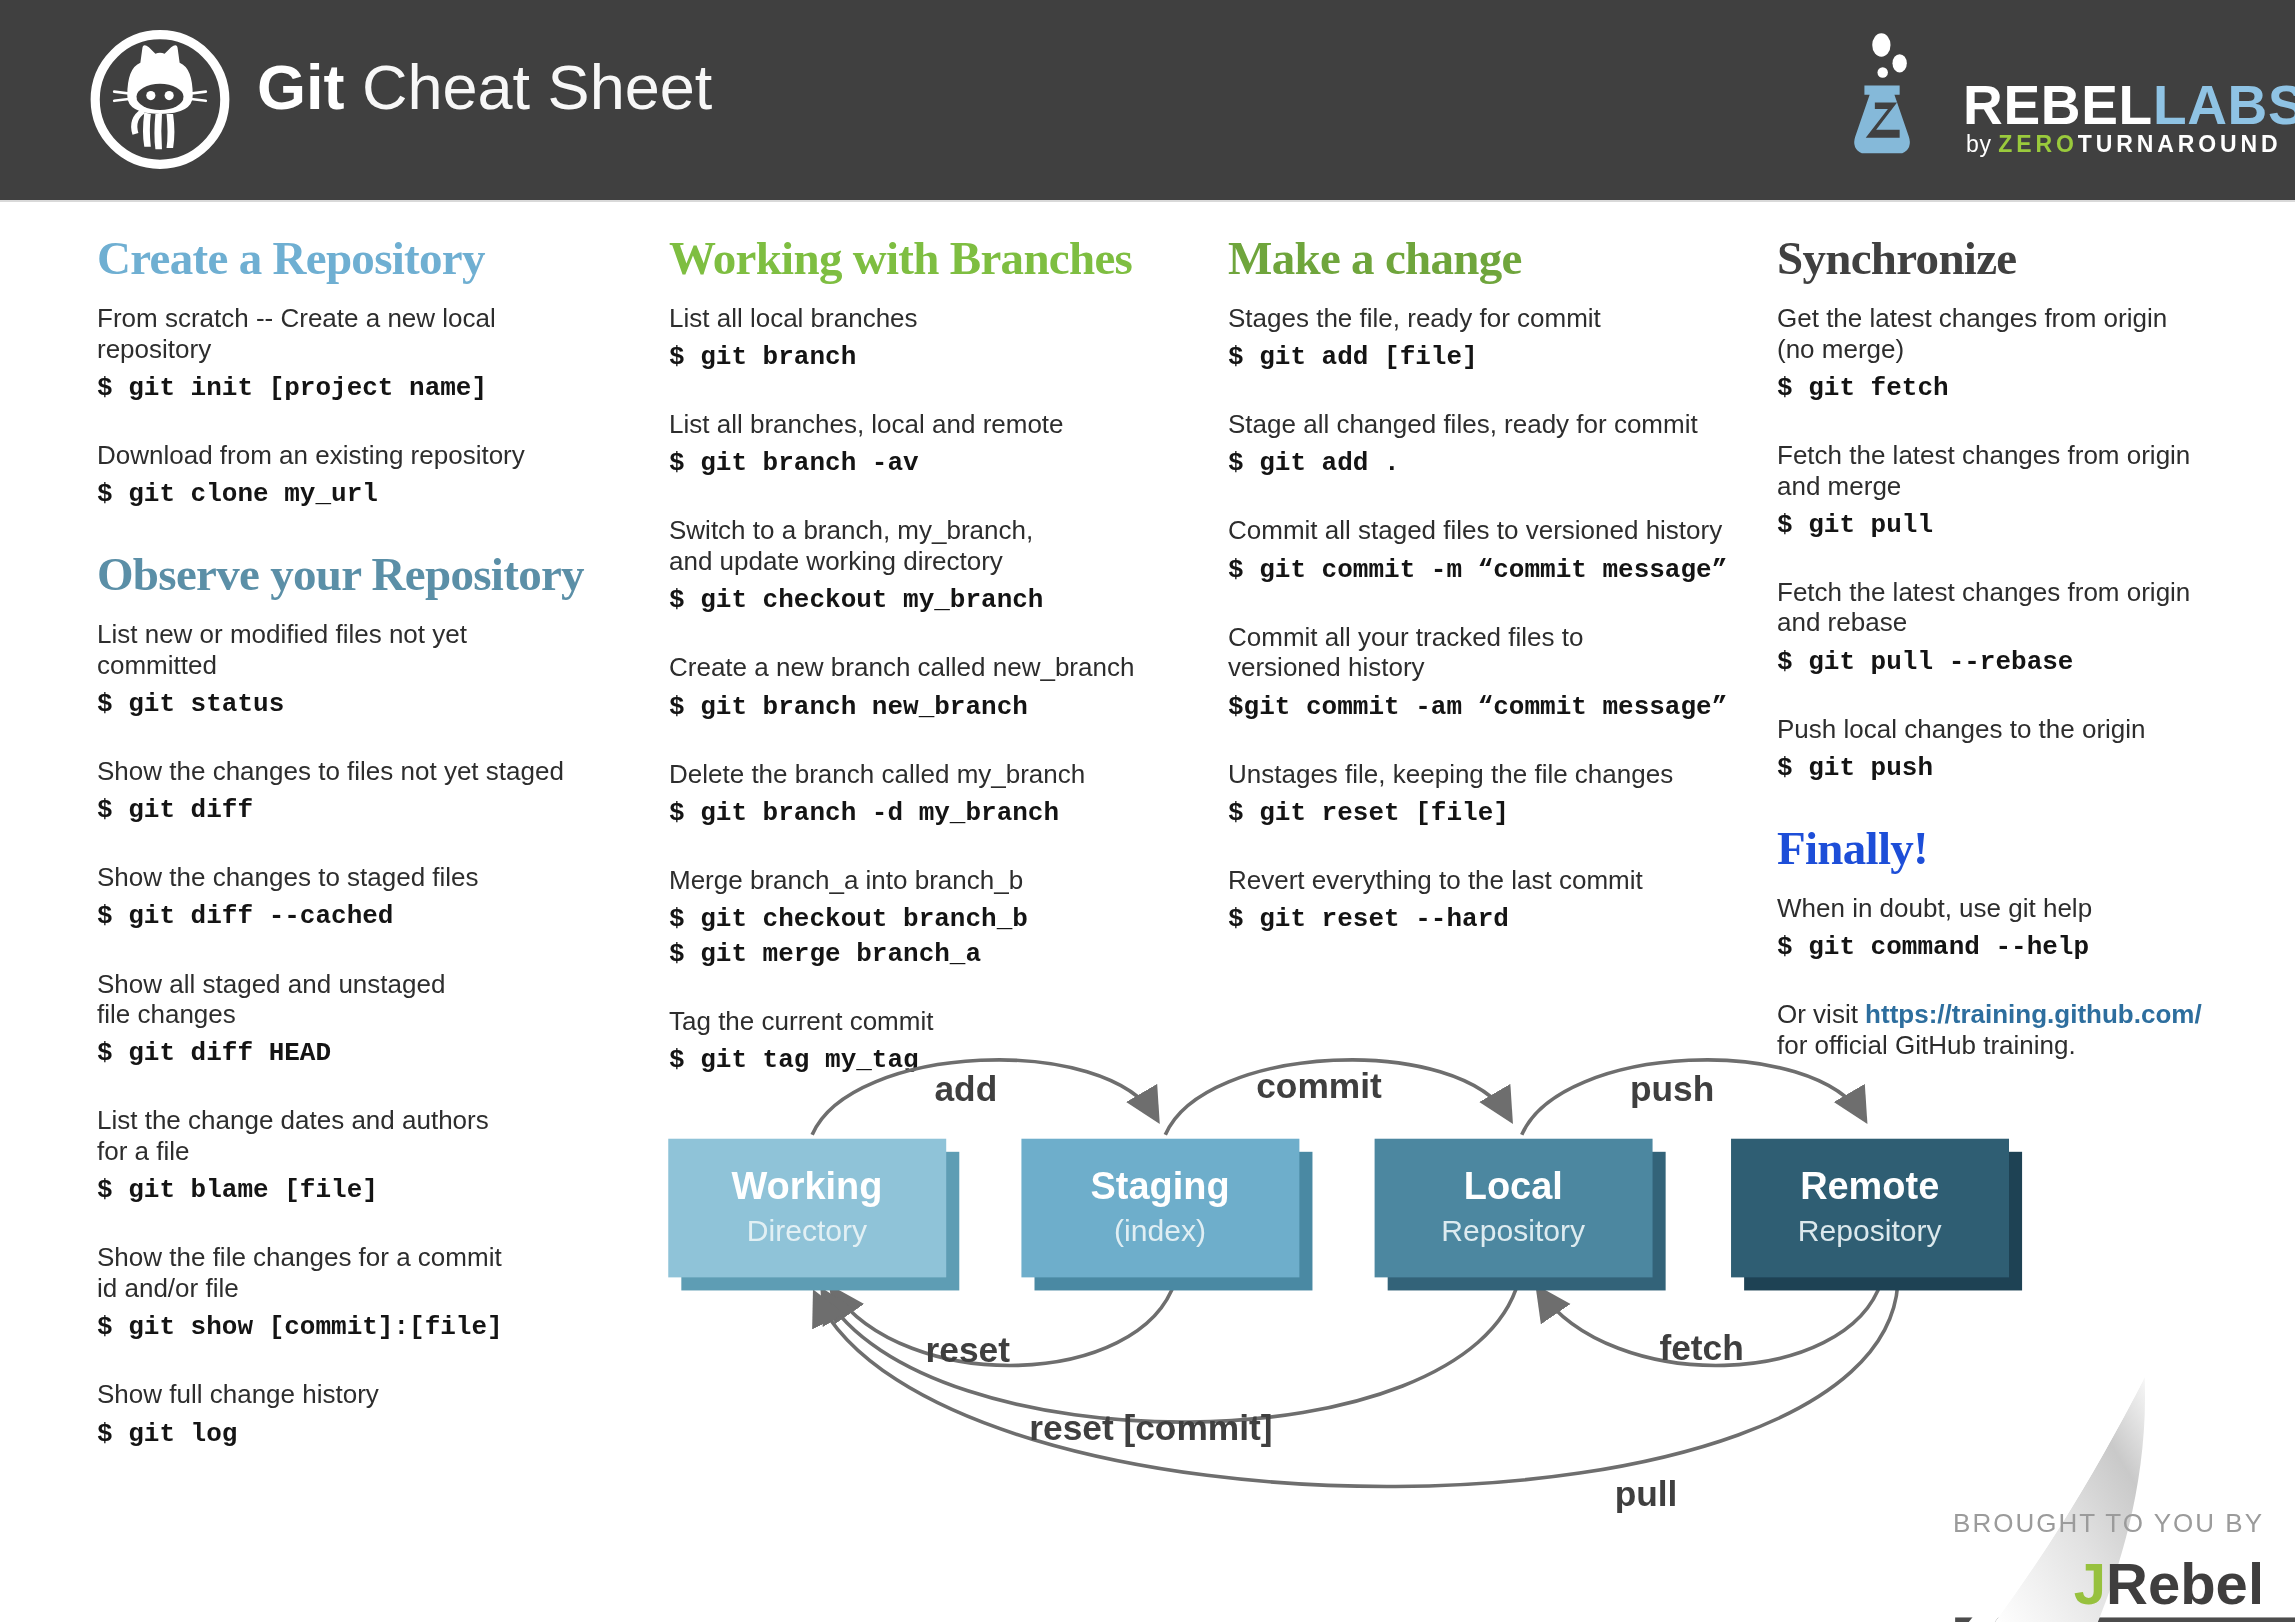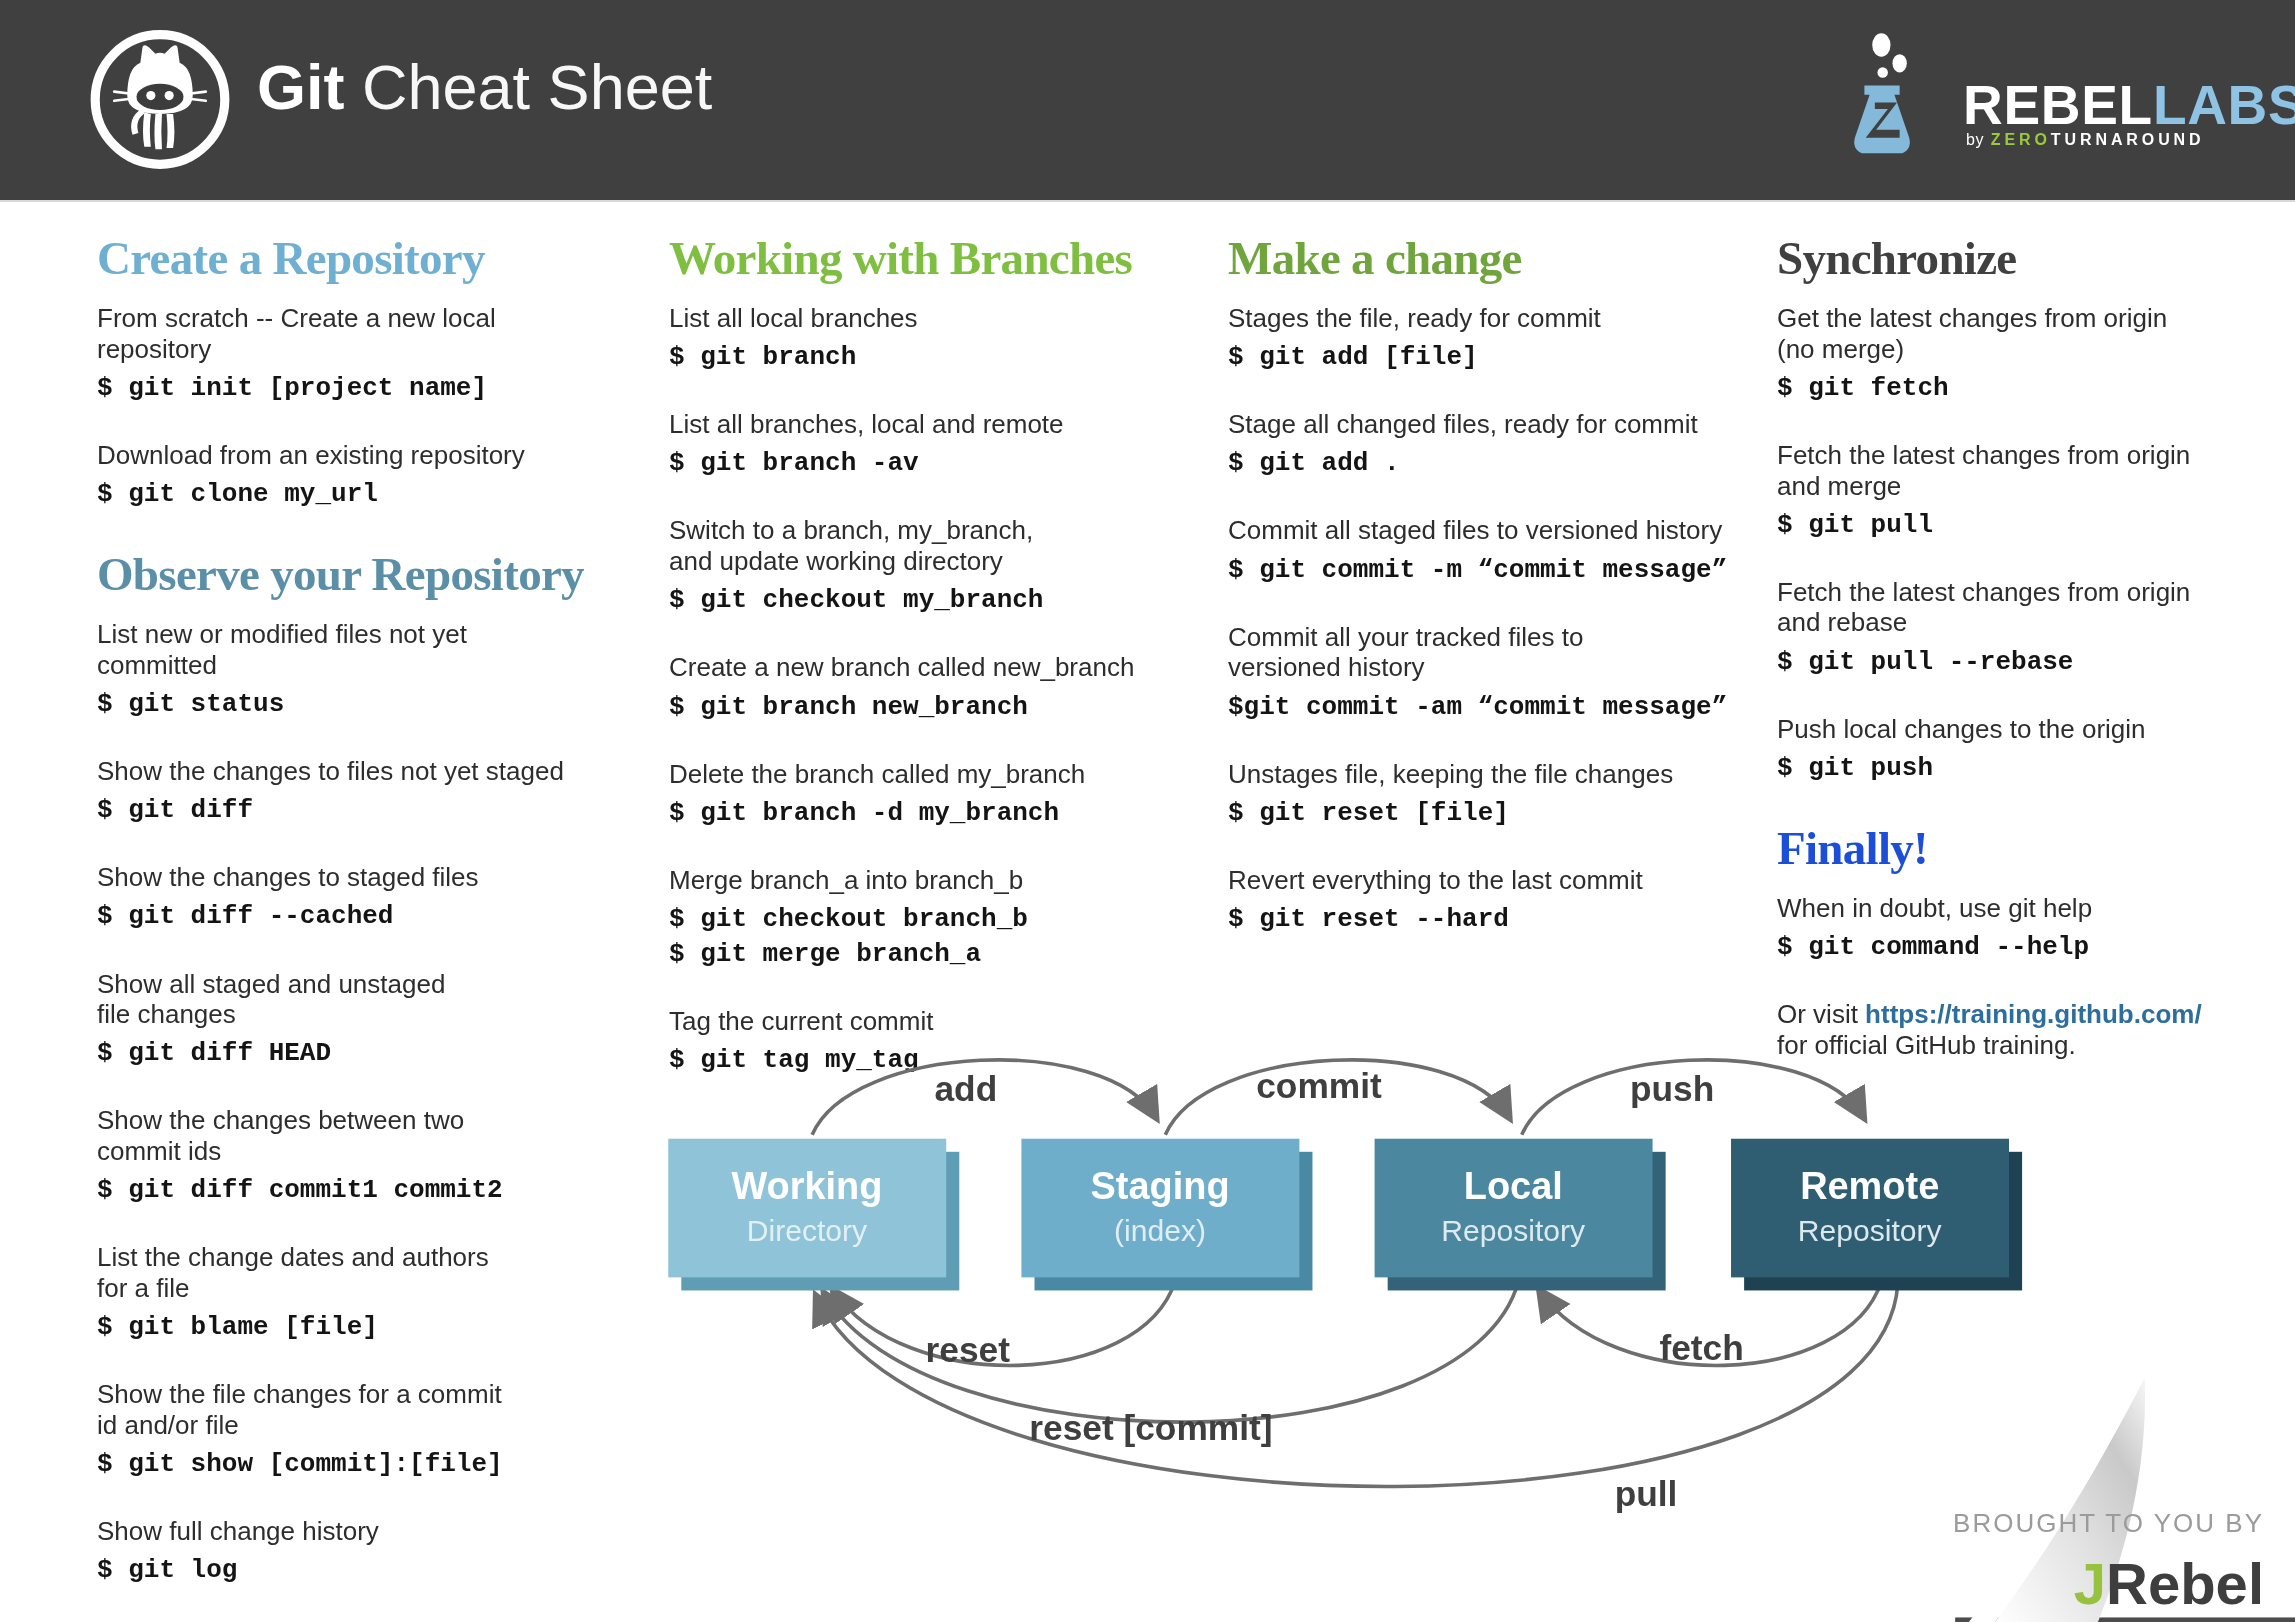--- a/index.html
+++ b/index.html
@@ -14,21 +14,21 @@
     background:#404040; border-bottom:2.6px solid #d9d9d9;
   }
   #octocat-badge { position:absolute; left:88px; top:26px; width:144px; height:147px; }
   #main-title { position:absolute; left:257px; top:51px; font-size:63px; color:#ffffff; white-space:nowrap; }
   #main-title .bold { font-weight:700; }
   #main-title .light { font-weight:300; opacity:.96; }
   #rebel-flask { position:absolute; left:1837px; top:25px; width:124px; height:151px; }
   #rebellabs-text { position:absolute; left:1963px; top:73px; font-size:55px; font-weight:700; letter-spacing:0.7px; white-space:nowrap; }
   #rebellabs-text .rebel { color:#ffffff; }
   #rebellabs-text .labs { color:#8fc3e4; }
-  #byzero { position:absolute; left:1966px; top:131px; font-size:16px; white-space:nowrap; }
+  #byzero { position:absolute; left:1966px; top:131px; font-size:23px; white-space:nowrap; }
   #byzero .by { color:#ffffff; margin-right:6.5px; letter-spacing:0.7px; }
   #byzero .zero { color:#9aca3c; letter-spacing:3.9px; font-weight:600; }
   #byzero .turn { color:#ffffff; letter-spacing:3.9px; font-weight:600; }
   
   .col { position:absolute; top:234px; }
   #col1 { left:97px;  width:530px; }
   #col2 { left:669px; width:543px; }
   #col3 { left:1228px; width:556px; }
   #col4 { left:1777px; width:517px; }
   .section { margin-bottom:38px; }
@@ -128,25 +128,20 @@
       <div class="entry">
         <p class="desc">Show the changes to staged files</p>
         <p class="code">$ git diff --cached</p>
       </div>
       <div class="entry">
         <p class="desc">Show all staged and unstaged
 file changes</p>
         <p class="code">$ git diff HEAD</p>
       </div>
       <div class="entry">
-        <p class="desc">Show the changes between two
-commit ids</p>
-        <p class="code">$ git diff commit1 commit2</p>
-      </div>
-      <div class="entry">
         <p class="desc">List the change dates and authors
 for a file</p>
         <p class="code">$ git blame [file]</p>
       </div>
       <div class="entry">
         <p class="desc">Show the file changes for a commit
 id and/or file</p>
         <p class="code">$ git show [commit]:[file]</p>
       </div>
       <div class="entry">

